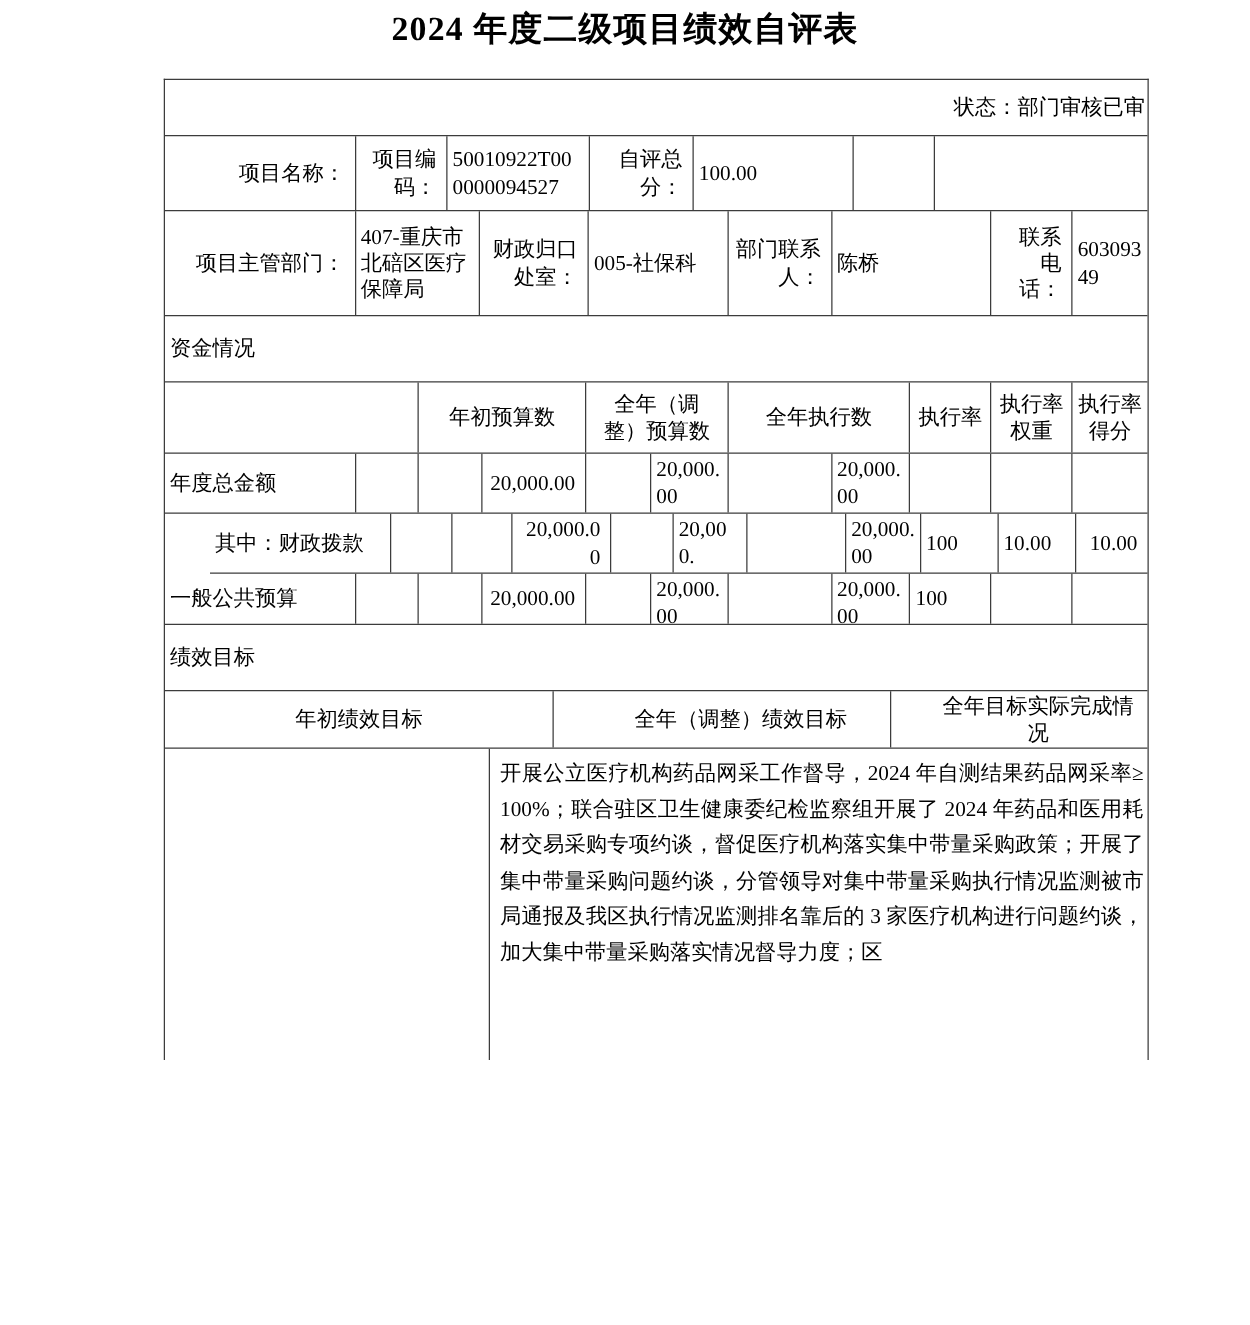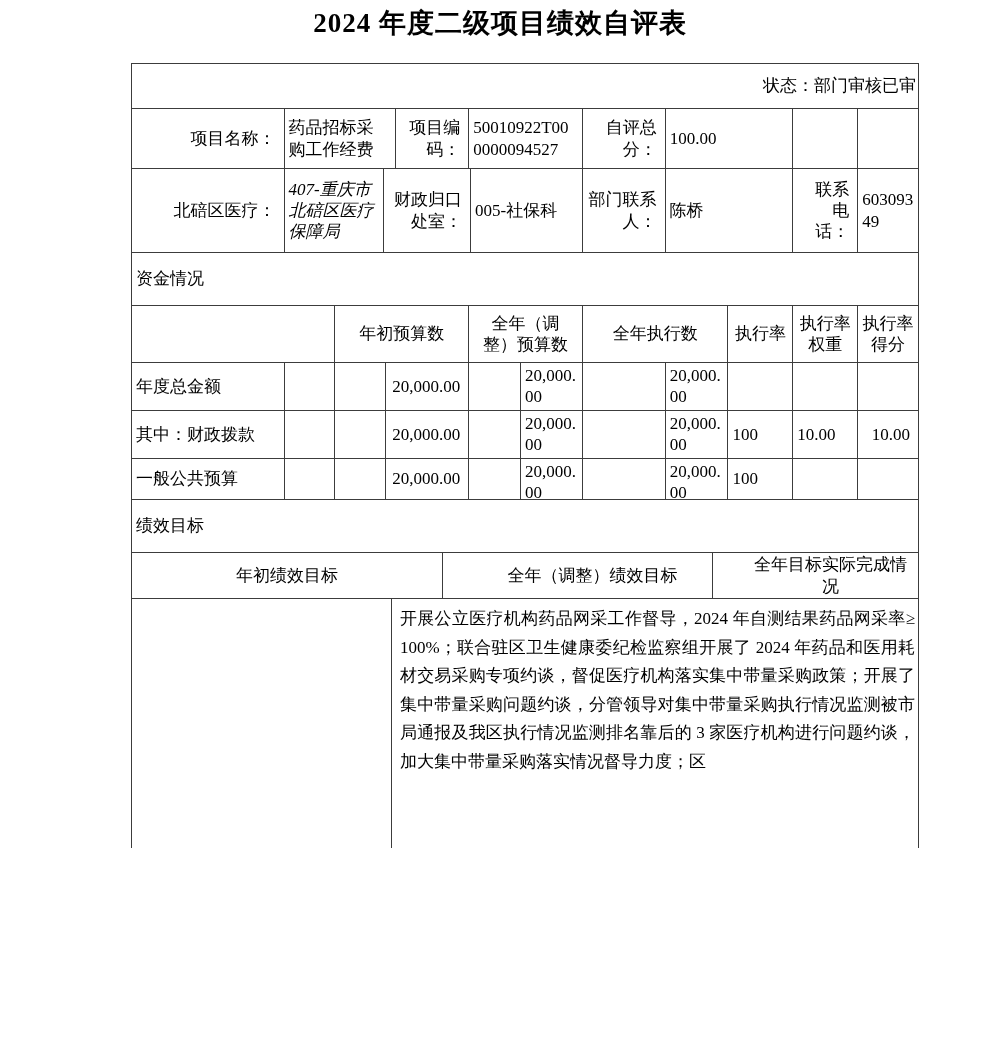--- a/index.html
+++ b/index.html
@@ -84,35 +84,33 @@
 
   <div class="tbl">
 
     <div class="row status-row">
       <div class="cell">状态：部门审核已审</div>
     </div>
 
     <div>
         <div class="row" style="height: 60px;">
           <div class="cell a-r" style="width: 153px;">项目名称：</div>
-          <div class="cell a-l pre" style="width: 112px;">药品招标采
-购工作经费</div>
           <div class="cell a-r pre" style="width: 73px;">项目编
 码：</div>
           <div class="cell a-l pre" style="width: 114px;">50010922T00
 0000094527</div>
           <div class="cell a-r pre" style="width: 83px;">自评总
 分：</div>
           <div class="cell a-l" style="width: 128px;">100.00</div>
           <div class="cell" style="width: 65px;"></div>
           <div class="cell" style="width: 60px;"></div>
         </div>
         <div class="row" style="height: 84px;">
-          <div class="cell a-r" style="width: 153px;">北碚区医疗：</div>
-          <div class="cell a-l pre" style="width: 100px; font-style: italic;">407-重庆市
+          <div class="cell a-r" style="width: 153px;">项目主管部门：</div>
+          <div class="cell a-l pre" style="width: 100px;">407-重庆市
 北碚区医疗
 保障局</div>
           <div class="cell a-r pre" style="width: 87px;">财政归口
 处室：</div>
           <div class="cell a-l" style="width: 112px;">005-社保科</div>
           <div class="cell a-r pre" style="width: 83px;">部门联系
 人：</div>
           <div class="cell a-l" style="width: 128px;">陈桥</div>
           <div class="cell a-r pre" style="width: 65px;">联系
 电
@@ -148,21 +146,21 @@
           <div class="cell" style="width: 52px;"></div>
           <div class="cell a-l pre v-top" style="width: 62px;">20,000.
 00</div>
           <div class="cell" style="width: 83px;"></div>
           <div class="cell a-l pre v-top" style="width: 63px;">20,000.
 00</div>
           <div class="cell a-l" style="width: 65px;"></div>
           <div class="cell a-l" style="width: 65px;"></div>
           <div class="cell a-r" style="width: 60px;"></div>
         </div>
-        <div class="row" style="height: 48px;">
+        <div class="row" style="height: 48px; margin-left: 36px;">
           <div class="cell a-l" style="width: 153px;">其中：财政拨款</div>
           <div class="cell" style="width: 51px;"></div>
           <div class="cell" style="width: 51px;"></div>
           <div class="cell a-r" style="width: 83px;">20,000.00</div>
           <div class="cell" style="width: 52px;"></div>
           <div class="cell a-l pre v-top" style="width: 62px;">20,000.
 00</div>
           <div class="cell" style="width: 83px;"></div>
           <div class="cell a-l pre v-top" style="width: 63px;">20,000.
 00</div>

